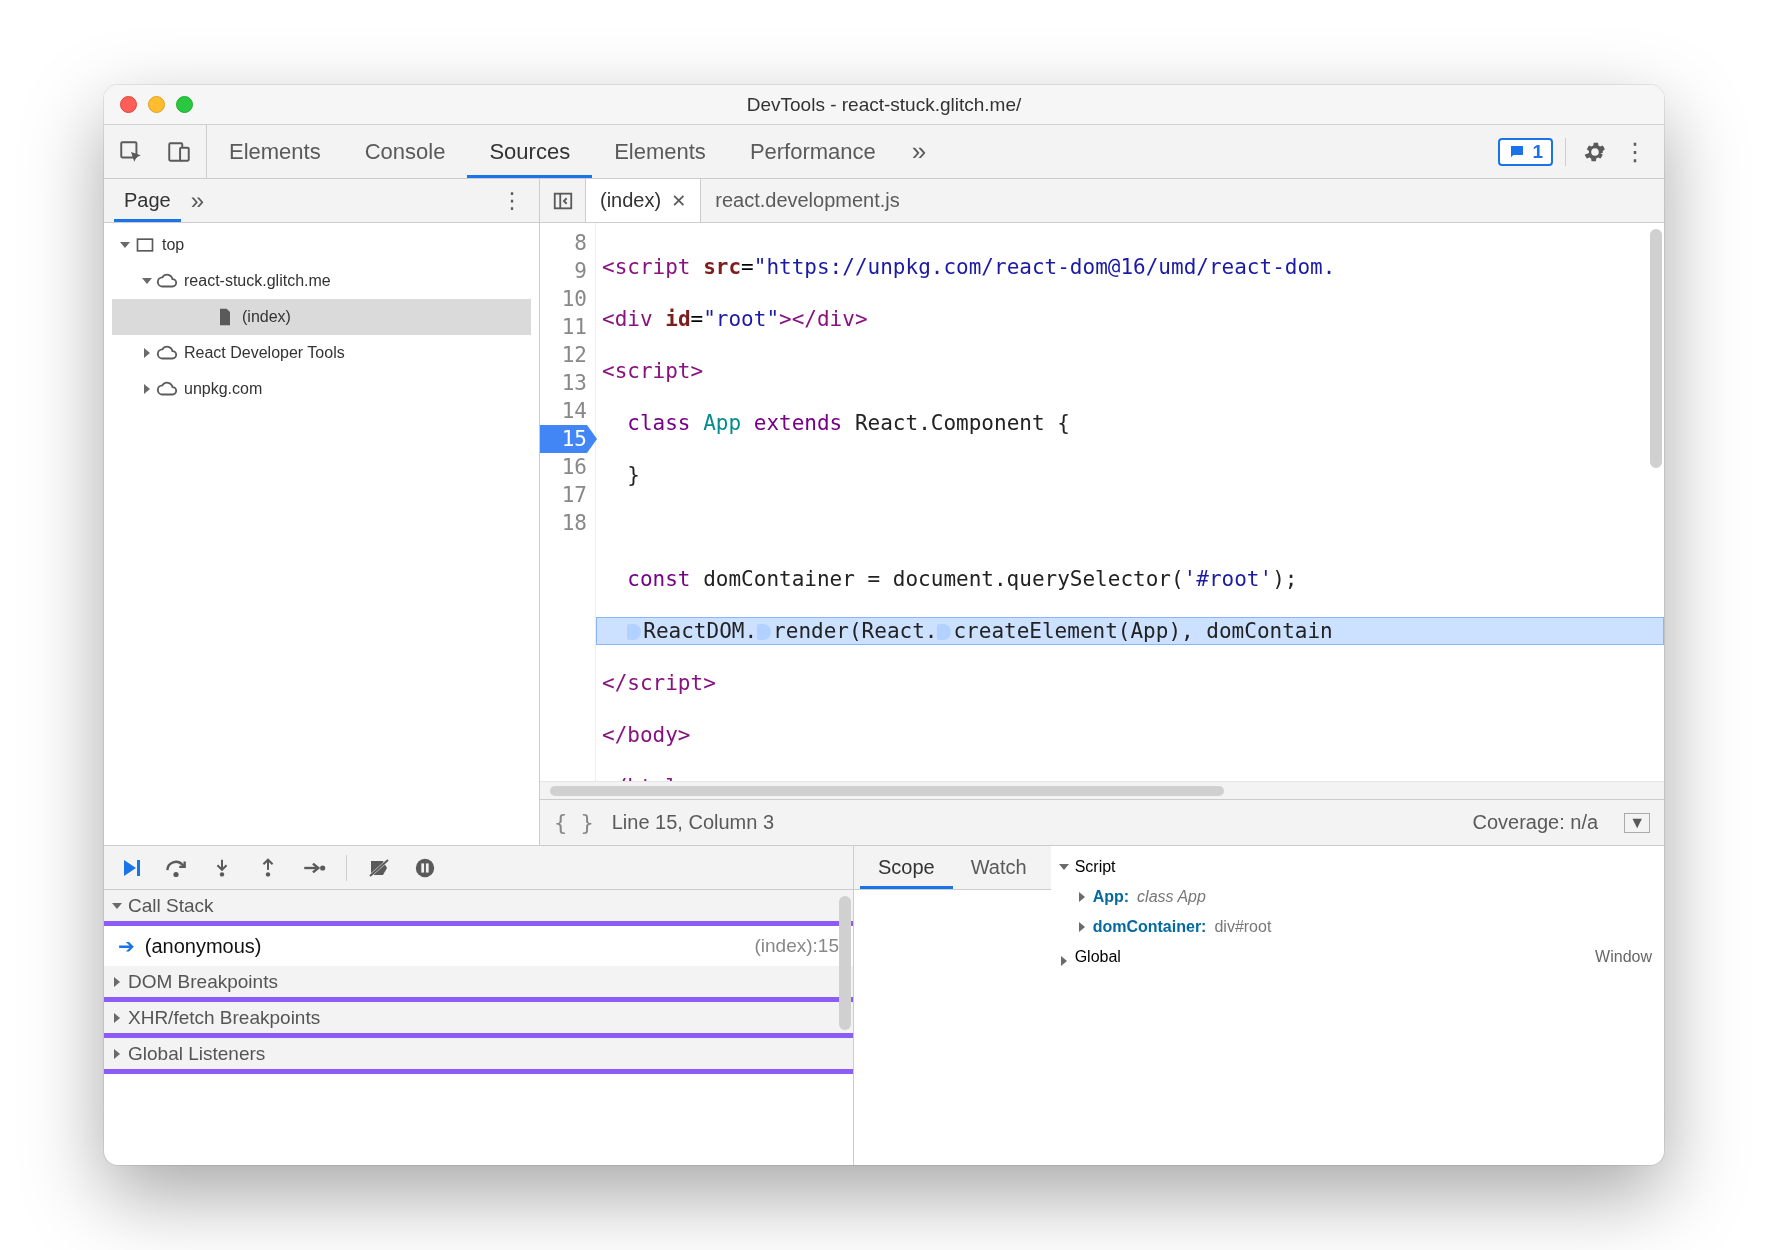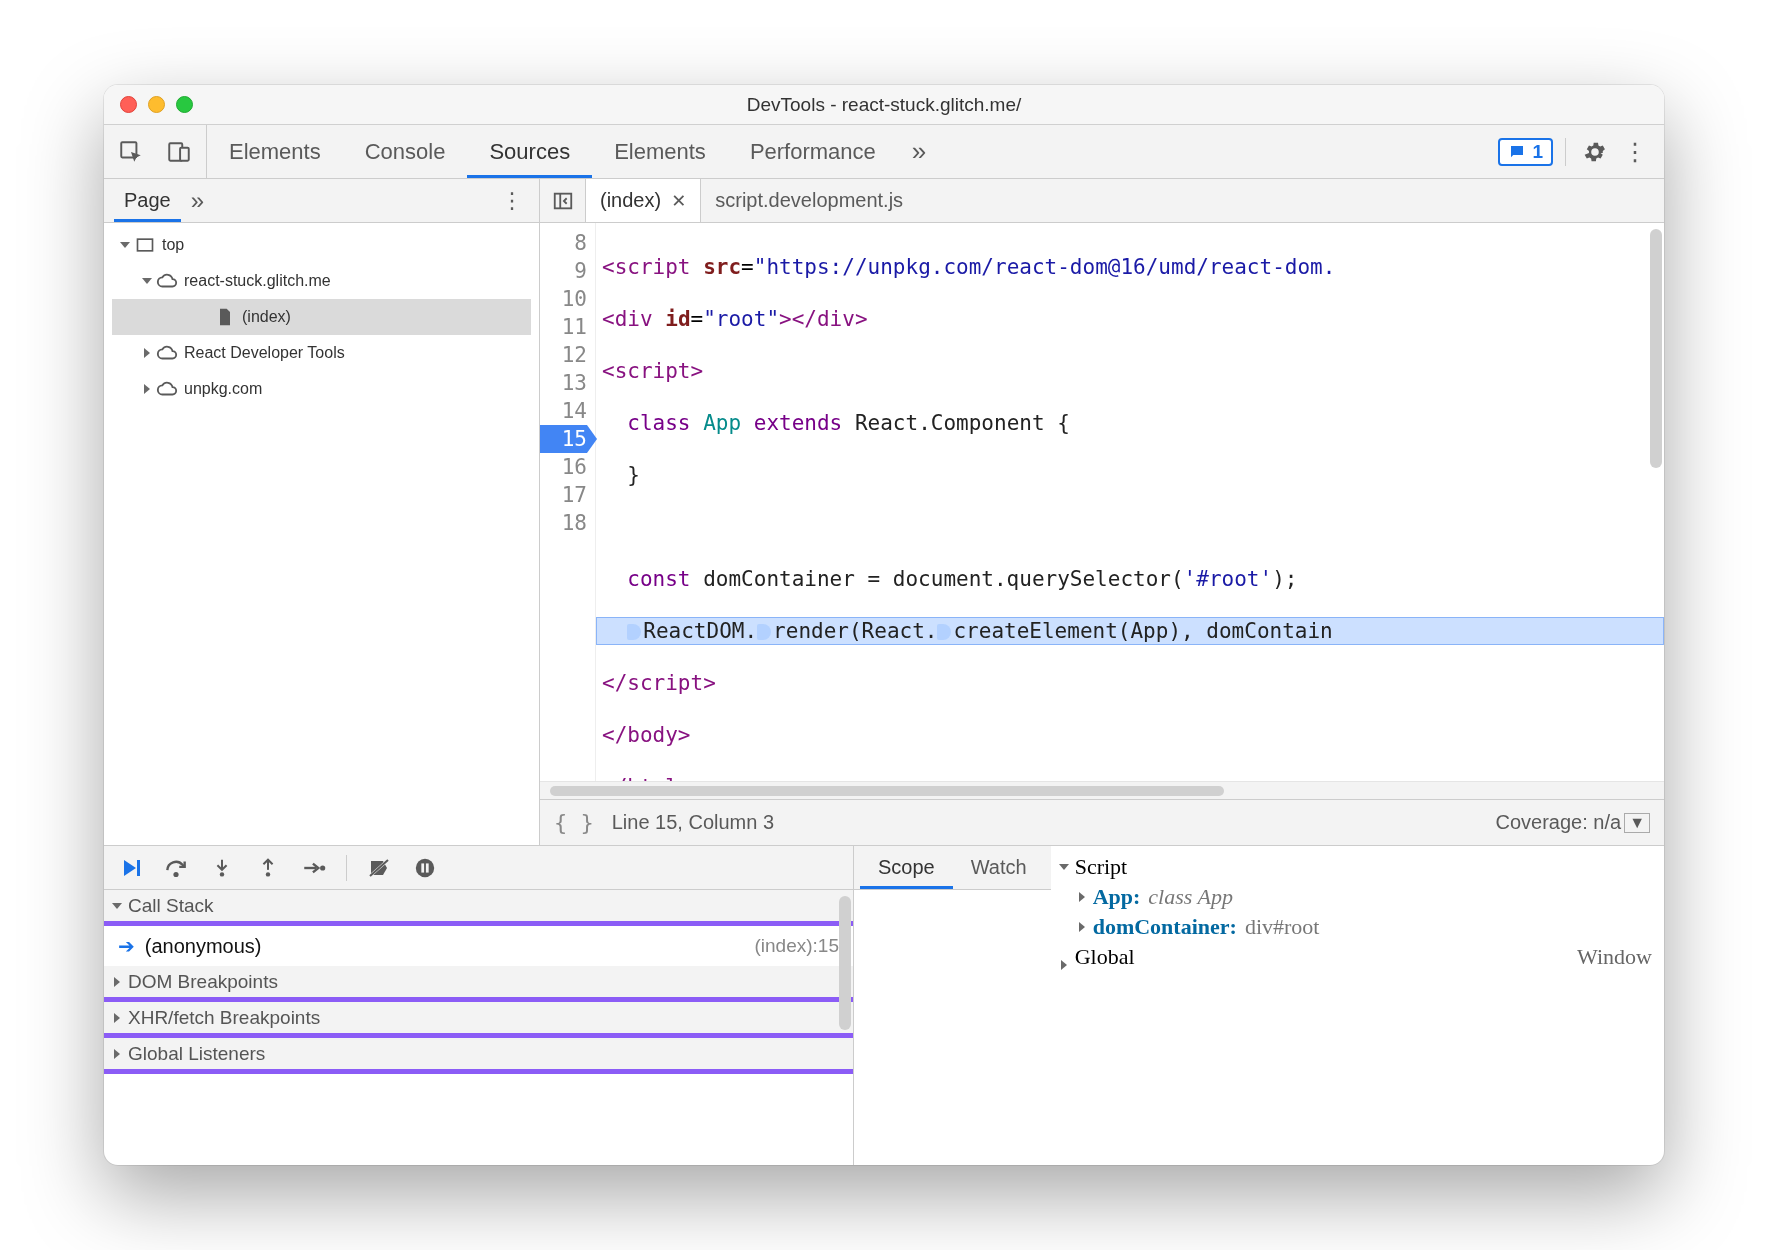--- a/index.html
+++ b/index.html
@@ -111,21 +111,21 @@
   .hscroll { height:18px; background:#f3f3f3; border-top:1px solid #e5e5e5; position:relative;}
   .hscroll-thumb { position:absolute; left:10px; top:4px; height:10px; width:60%; background:#d0d0d0; border-radius:5px;}
   .vscroll { position:absolute; right:2px; top:6px; width:12px; height:78%; }
   .vscroll-thumb { width:12px; height:55%; background:#d0d0d0; border-radius:6px;}
   .status-bar {
     height:46px; border-top:1px solid #ccc; background:#f3f3f3;
     display:flex; align-items:center; justify-content:space-between;
     padding:0 14px; font-size:20px; color:#5a5a5a;
   }
   .status-left { display:flex; align-items:center; gap:18px;}
-  .status-right { display:flex; align-items:center; gap:3px;}
+  .status-right { display:flex; align-items:center; gap:26px;}
   .braces { font-family: Menlo, monospace; font-size:22px; color:#888;}
   
   .drawer { height: 320px; border-top:1px solid #ccc; display:flex;}
   .drawer-left { width: 750px; border-right:1px solid #ccc; display:flex; flex-direction:column; position:relative;}
   .drawer-left .vscroll2 { position:absolute; right:2px; top:50px; width:12px; height:60%;}
   .drawer-left .vscroll2-thumb { width:12px; height:70%; background:#d0d0d0; border-radius:6px;}
   .debug-bar {
     height:44px; background:#f3f3f3; border-bottom:1px solid #ccc;
     display:flex; align-items:center; padding:0 8px; gap:10px;
   }
@@ -144,21 +144,21 @@
   .stack-row.active { color:#111;}
   .stack-row .arrow { color:#1a73e8; margin-right:10px;}
   .stack-row .loc { color:#888; font-size:19px;}
   .drawer-right { flex:1; display:flex; }
   .scope-tabs {
     height:44px; background:#f3f3f3; border-bottom:1px solid #ccc;
     display:flex; align-items:stretch; padding:0 6px;
   }
   .scope-tab { padding:0 18px; display:flex; align-items:center; font-size:20px; color:#5a5a5a; cursor:pointer;}
   .scope-tab.active { color:#333; box-shadow: inset 0 -3px 0 #1a73e8;}
-  .scope-body { flex:1; padding:6px 0; font-family: Liberation Serif, serif; font-size:22px; overflow:auto;}
+  .scope-body { flex:1; padding:6px 0; font-family: Liberation Sans, sans-serif; font-size:16px; overflow:auto;}
   .scope-row { display:flex; align-items:center; height:30px; padding:0 10px; gap:8px;}
   .scope-key { color:#0369a1; font-weight:600;}
   .scope-val { color:#777; font-style:italic;}
   .scope-val2 { color:#777;}
   .scope-global { display:flex; justify-content:space-between; padding:0 12px 0 10px; height:30px; align-items:center;}
   svg { display:block; }
 </style>
 </head>
 <body>
 
@@ -277,21 +277,21 @@
               <rect x="3" y="4" width="18" height="16"></rect>
               <line x1="9" y1="4" x2="9" y2="20"></line>
               <path d="M16 9l-3 3 3 3" fill="none"></path>
             </svg>
         </div>
         <div class="file-tab active">
           <span>(index)</span>
           <span class="x">✕</span>
         </div>
         <div class="file-tab">
-          <span>script.development.js</span>
+          <span>react.development.js</span>
         </div>
       </div>
 
       <div class="editor-wrap">
         <div class="gutter">
           <div>8</div>
             <div>9</div>
             <div>10</div>
             <div>11</div>
             <div>12</div>

